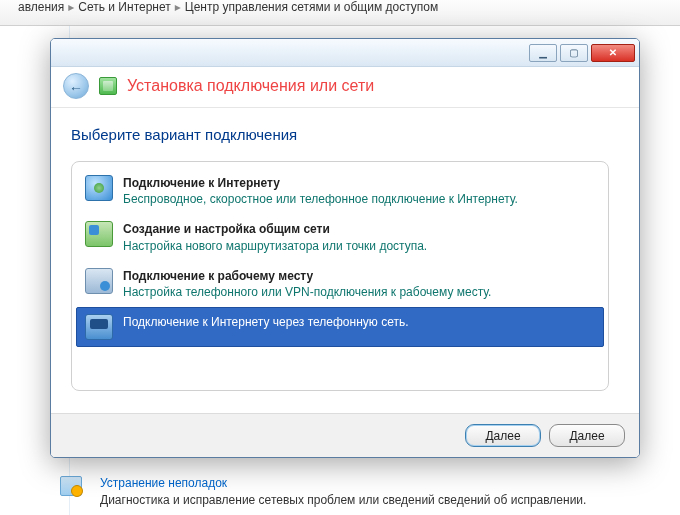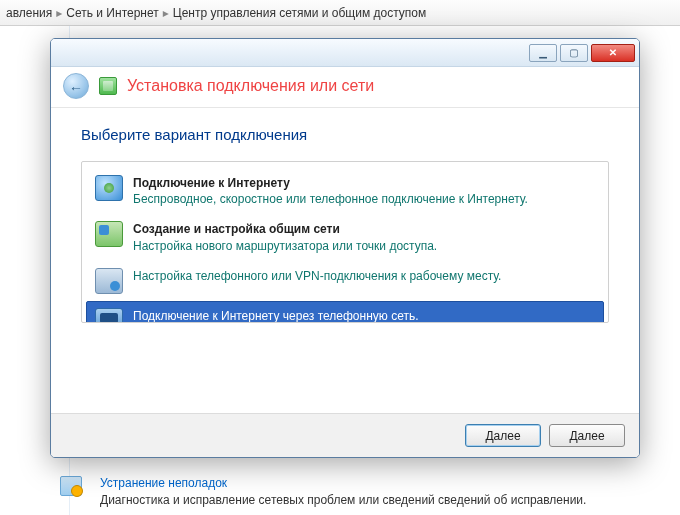--- a/index.html
+++ b/index.html
@@ -11,22 +11,21 @@
     font-size: 12px;
     background: #fff;
     overflow: hidden;
     position: relative;
   }
   .bg-breadcrumb {
     height: 26px;
     background: linear-gradient(#fdfdfd,#f0f0f0);
     border-bottom: 1px solid #d0d0d0;
     display: flex;
-    align-items: center;
-    padding: 0 6px;
+    padding: 0 18px;
     color: #333;
     gap: 4px;
   }
   .bg-breadcrumb .sep { color: #888; }
   .bg-main {
     position: absolute;
     top: 26px; left:0; right:0; bottom:0;
     background: #fff;
   }
   .bg-sidebar {
@@ -119,31 +118,31 @@
     position:relative;
   }
   .header-icon::after{
     content:"";position:absolute;inset:3px;
     background:linear-gradient(#cfeccf,#8bd48b);
     border-radius:1px;
   }
   .header-text{ color:#ef4444; font-size:16px; }
 
   .content {
-    padding: 18px 30px 10px 30px;
+    padding: 18px 30px 10px 20px;
   }
   .heading {
     color:#003a8c;
     font-size:15px;
     margin-bottom:18px;
   }
   .options-box{
     border:1px solid #d0d0d0;
-    border-radius:2px;
-    height:162px;
+    border-radius:8px;
+    height:230px;
     padding:6px 4px;
     overflow:hidden;
   }
   .opt{
     display:flex;
     gap:10px;
     padding:6px 8px;
     align-items:flex-start;
     border:1px solid transparent;
     border-radius:2px;
@@ -181,21 +180,21 @@
     justify-content:flex-end;
     align-items:center;
     gap:8px;
     padding-right:14px;
   }
   .btn{
     min-width:76px;
     height:23px;
     background:linear-gradient(#fdfdfd,#e5e5e5);
     border:1px solid #8a8a8a;
-    border-radius:3px;
+    border-radius:9px;
     font-size:12px;
     color:#222;
     display:flex;align-items:center;justify-content:center;
     padding:0 12px;
   }
   .btn.default{
     border-color:#3c7fb1;
     box-shadow:0 0 0 1px #a6d0ef inset;
   }
 </style>
@@ -254,20 +253,21 @@
         <div class="oicon ico-net"></div>
         <div>
           <div class="opt-title">Создание и настройка общим сети</div>
           <div class="opt-sub">Настройка нового маршрутизатора или точки доступа.</div>
         </div>
       </div>
 
       <div class="opt">
         <div class="oicon ico-work"></div>
         <div>
+          <div class="opt-title">Подключение к рабочему месту</div>
           <div class="opt-sub">Настройка телефонного или VPN-подключения к рабочему месту.</div>
         </div>
       </div>
 
       <div class="opt selected">
         <div class="oicon ico-dial"></div>
         <div>
           <div class="opt-sub">Подключение к Интернету через телефонную сеть.</div>
         </div>
       </div>

